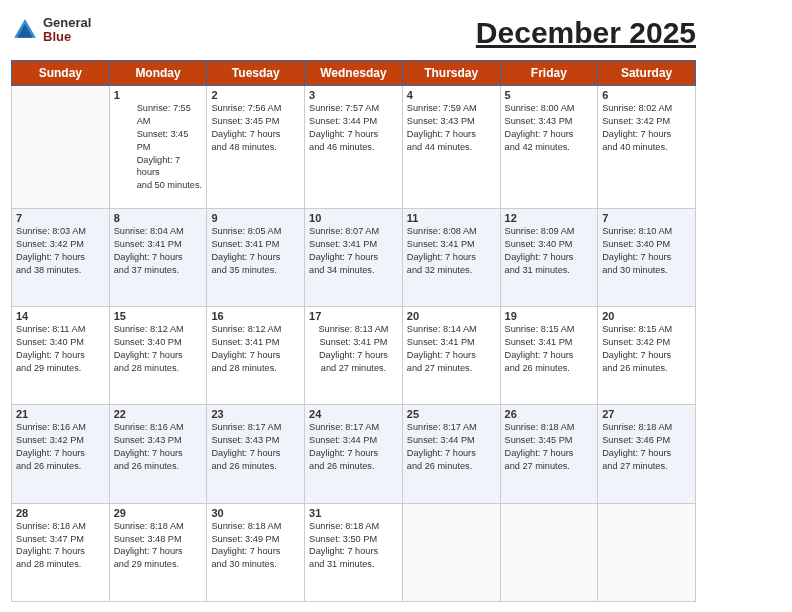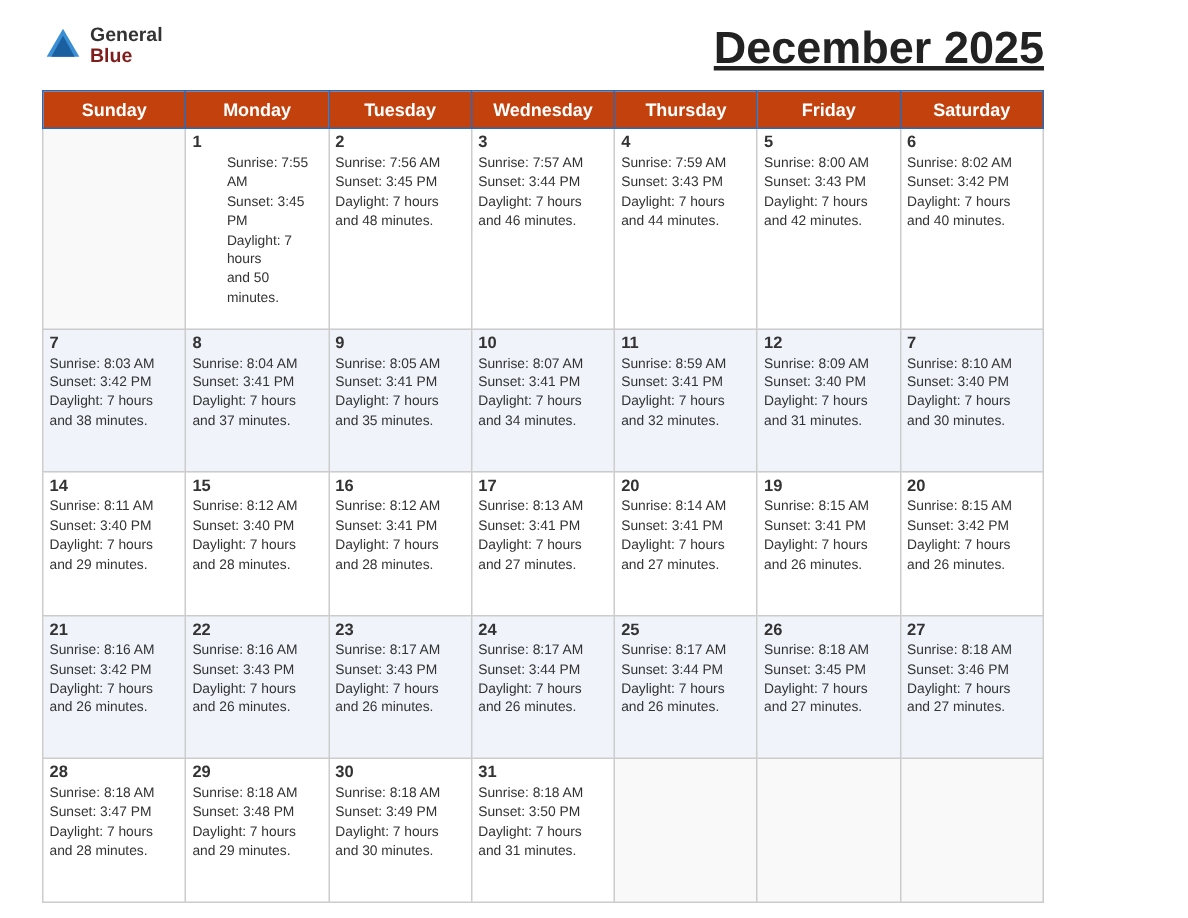--- a/index.html
+++ b/index.html
@@ -6,21 +6,21 @@
     body {
       font-family: Arial, sans-serif;
       background: #fff;
       width: 792px;
       height: 612px;
       overflow: hidden;
     }
     .page {
       width: 716px;
       height: 612px;
-      padding: 16px 20px 10px 28px;
+      padding: 16px 20px 10px 11px;
       display: flex;
       flex-direction: column;
     }
     .header {
       display: flex;
       justify-content: space-between;
       align-items: flex-start;
       margin-bottom: 10px;
     }
     .logo {
@@ -200,21 +200,21 @@
           </td>
           <td>
             <span class="day-num">10</span>
             <div class="cell-text" style="white-space: pre-line;">Sunrise: 8:07 AM
 Sunset: 3:41 PM
 Daylight: 7 hours
 and 34 minutes.</div>
           </td>
           <td>
             <span class="day-num">11</span>
-            <div class="cell-text" style="white-space: pre-line;">Sunrise: 8:59 AM
+            <div class="cell-text" style="white-space: pre-line;">Sunrise: 8:08 AM
 Sunset: 3:41 PM
 Daylight: 7 hours
 and 32 minutes.</div>
           </td>
           <td>
             <span class="day-num">12</span>
             <div class="cell-text" style="white-space: pre-line;">Sunrise: 8:09 AM
 Sunset: 3:40 PM
 Daylight: 7 hours
 and 31 minutes.</div>
@@ -244,21 +244,21 @@
           </td>
           <td>
             <span class="day-num">16</span>
             <div class="cell-text" style="white-space: pre-line;">Sunrise: 8:12 AM
 Sunset: 3:41 PM
 Daylight: 7 hours
 and 28 minutes.</div>
           </td>
           <td>
             <span class="day-num">17</span>
-            <div class="cell-text" style="white-space: pre-line;">Sunrise: 8:13 AM
+            <div class="cell-text" style="white-space: pre-line; text-align: center;">Sunrise: 8:13 AM
 Sunset: 3:41 PM
 Daylight: 7 hours
 and 27 minutes.</div>
           </td>
           <td>
             <span class="day-num">20</span>
             <div class="cell-text" style="white-space: pre-line;">Sunrise: 8:14 AM
 Sunset: 3:41 PM
 Daylight: 7 hours
 and 27 minutes.</div>

